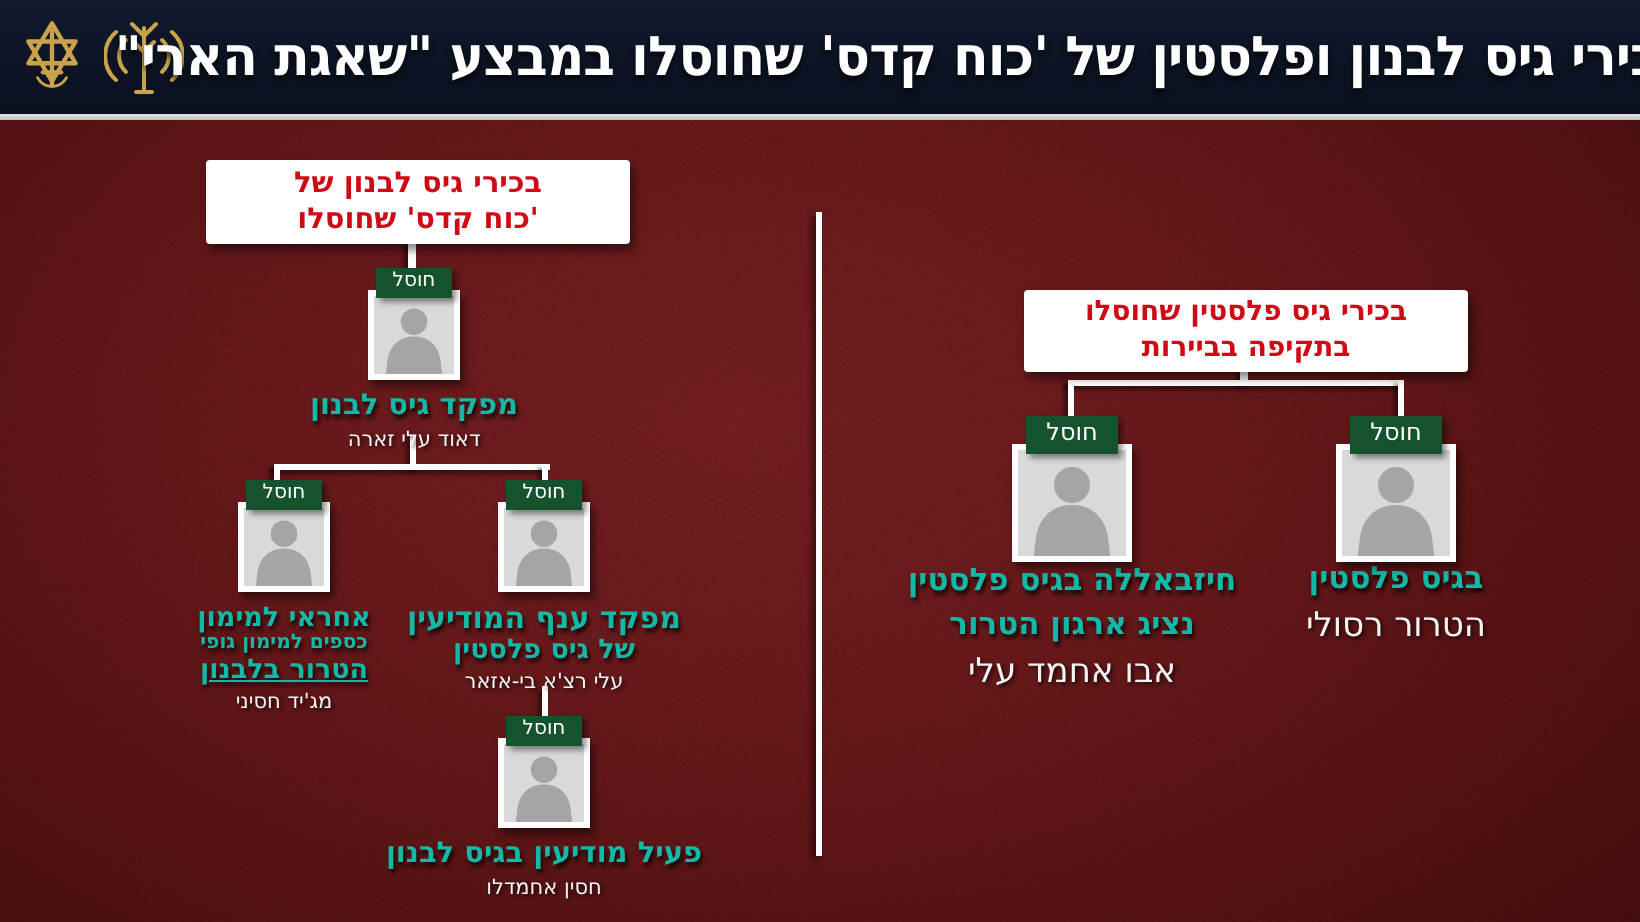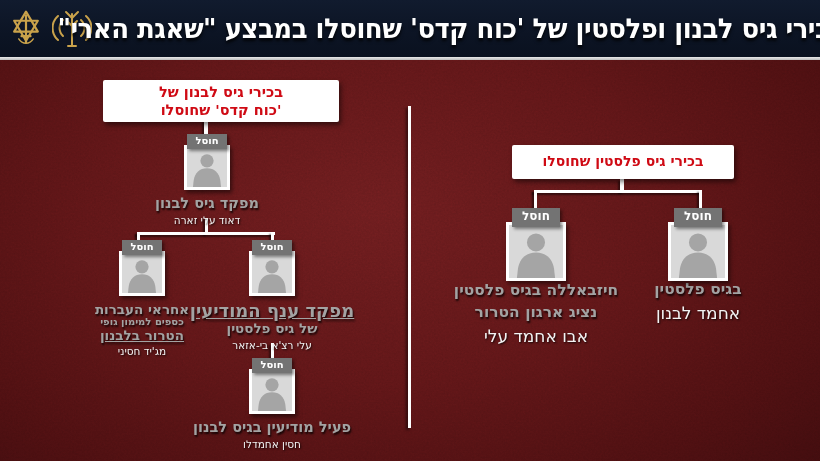--- a/index.html
+++ b/index.html
@@ -58,36 +58,36 @@
 
   
   .line { position:absolute; background:#ffffff; box-shadow:-2px 2px 2px rgba(0,0,0,.5); z-index:1; }
 
   
   .person {
     position:absolute; display:flex; flex-direction:column; align-items:center;
     text-align:center; z-index:2;
   }
   .tag {
-    background:#737373; color:#ffffff; font-weight:bold;
+    background:#14532d; color:#ffffff; font-weight:normal;
     box-shadow:2px 2px 3px rgba(0,0,0,.45);
     position:relative; z-index:3; line-height:1.15;
   }
   .person.small .tag { font-size:10px; padding:1px 8px 2px; margin-bottom:-4px; }
   .person.large .tag { font-size:12px; padding:2px 10px 3px; margin-bottom:-5px; }
   .photo {
     background:#d9d9d9; border:3px solid #ffffff;
     box-shadow:2px 3px 4px rgba(0,0,0,.5);
     overflow:hidden; position:relative; z-index:2;
   }
   .person.small .photo { width:46px; height:45px; }
   .person.large .photo { width:60px; height:59px; }
   .photo svg { display:block; width:100%; height:100%; }
   .role {
-    color:#a3a3a3; font-weight:bold; text-shadow:1px 2px 2px rgba(0,0,0,.8);
+    color:#14b8a6; font-weight:bold; text-shadow:1px 2px 2px rgba(0,0,0,.8);
     line-height:1.05; margin-top:6px; white-space:nowrap;
   }
   .person.small .role { font-size:14.5px; }
   .person.large .role { font-size:15.5px; }
   .pname {
     color:#f3f3f3; text-shadow:1px 1px 2px rgba(0,0,0,.8);
     margin-top:3px; white-space:nowrap;
   }
   .person.small .pname { font-size:10.5px; }
   .person.large .pname { font-size:17px; }
@@ -129,21 +129,21 @@
   <svg class="texture">
     <filter id="noise">
         <feTurbulence type="fractalNoise" baseFrequency="0.55" numOctaves="3" seed="7"></feTurbulence>
         <feColorMatrix type="matrix" values="0 0 0 0 0  0 0 0 0 0  0 0 0 0 0  0.8 0.4 0.2 0 0"></feColorMatrix>
       </filter>
     <rect width="100%" height="100%" filter="url(#noise)"></rect>
   </svg>
 
   <div class="divider" style="left:408px; top:106px; width:3px; height:322px;"></div>
 
-  <div class="title-box" style="left:103px; top:80px; width:236px; min-height:40px;">
+  <div class="title-box" style="left:103px; top:80px; width:212px; min-height:40px;">
     <div class="tl">בכירי גיס לבנון של</div>
     <div class="tl">'כוח קדס' שחוסלו</div>
   </div>
 
   <div class="line" style="left:204px; top:120px; width:4px; height:18px;"></div>
 
   <div class="line" style="left:205px; top:218px; width:3px; height:16px;"></div>
   <div class="line" style="left:137px; top:232px; width:138px; height:3px;"></div>
   <div class="line" style="left:137px; top:232px; width:3px; height:13px;"></div>
   <div class="line" style="left:271px; top:232px; width:3px; height:13px;"></div>
@@ -165,55 +165,56 @@
 
   <div class="person small" style="left:57px; top:240px; width:170px;">
     <div class="tag">חוסל</div>
     <div class="photo">
       <svg viewBox="0 0 100 100">
           <rect width="100" height="100" fill="#d9d9d9"></rect>
           <circle cx="50" cy="33" r="17" fill="#a5a5a5"></circle>
           <path d="M50 52 C31 52 19 64 16 82 L14 100 L86 100 L84 82 C81 64 69 52 50 52 Z" fill="#a5a5a5"></path>
         </svg>
     </div>
-    <div class="role" style="font-size:13.5px;">אחראי העברות</div>
+    <div class="role" style="font-size:13.5px;">אחראי למימון</div>
     <div class="role" style="margin-top:1px; font-size:10px;">כספים למימון גופי</div>
     <div class="role" style="margin-top:1px; font-size:13.5px;text-decoration:underline;">הטרור בלבנון</div>
     <div class="pname">מג'יד חסיני</div>
   </div>
 
   <div class="person small" style="left:187px; top:240px; width:170px;">
     <div class="tag">חוסל</div>
     <div class="photo">
       <svg viewBox="0 0 100 100">
           <rect width="100" height="100" fill="#d9d9d9"></rect>
           <circle cx="50" cy="33" r="17" fill="#a5a5a5"></circle>
           <path d="M50 52 C31 52 19 64 16 82 L14 100 L86 100 L84 82 C81 64 69 52 50 52 Z" fill="#a5a5a5"></path>
         </svg>
     </div>
-    <div class="role" style="font-size:18px;text-decoration:underline;">מפקד ענף המודיעין</div>
+    <div class="role" style="font-size:15px;">מפקד ענף המודיעין</div>
     <div class="role" style="margin-top:1px; font-size:13.5px;">של גיס פלסטין</div>
     <div class="pname">עלי רצ'א בי-אזאר</div>
   </div>
 
   <div class="person small" style="left:187px; top:358px; width:170px;">
     <div class="tag">חוסל</div>
     <div class="photo">
       <svg viewBox="0 0 100 100">
           <rect width="100" height="100" fill="#d9d9d9"></rect>
           <circle cx="50" cy="33" r="17" fill="#a5a5a5"></circle>
           <path d="M50 52 C31 52 19 64 16 82 L14 100 L86 100 L84 82 C81 64 69 52 50 52 Z" fill="#a5a5a5"></path>
         </svg>
     </div>
     <div class="role">פעיל מודיעין בגיס לבנון</div>
     <div class="pname">חסין אחמדלו</div>
   </div>
 
   <div class="title-box" style="left:512px; top:145px; width:222px; min-height:34px;">
     <div class="tl" style="font-size:14px;">בכירי גיס פלסטין שחוסלו</div>
+    <div class="tl" style="font-size:14px;">בתקיפה בביירות</div>
   </div>
 
   <div class="line" style="left:620px; top:179px; width:4px; height:13px;"></div>
   <div class="line" style="left:534px; top:190px; width:168px; height:3px;"></div>
   <div class="line" style="left:534px; top:190px; width:3px; height:21px;"></div>
   <div class="line" style="left:699px; top:190px; width:3px; height:21px;"></div>
 
   <div class="person large" style="left:446px; top:208px; width:180px;">
     <div class="tag">חוסל</div>
     <div class="photo">
@@ -231,16 +232,16 @@
   <div class="person large" style="left:608px; top:208px; width:180px;">
     <div class="tag">חוסל</div>
     <div class="photo">
       <svg viewBox="0 0 100 100">
           <rect width="100" height="100" fill="#d9d9d9"></rect>
           <circle cx="50" cy="33" r="17" fill="#a5a5a5"></circle>
           <path d="M50 52 C31 52 19 64 16 82 L14 100 L86 100 L84 82 C81 64 69 52 50 52 Z" fill="#a5a5a5"></path>
         </svg>
     </div>
     <div class="role" style="margin-top:0;">בגיס פלסטין</div>
-    <div class="pname" style="margin-top:6px;">אחמד לבנון</div>
+    <div class="pname" style="margin-top:6px;">הטרור רסולי</div>
   </div>
 
 </div>
 
 </body></html>

